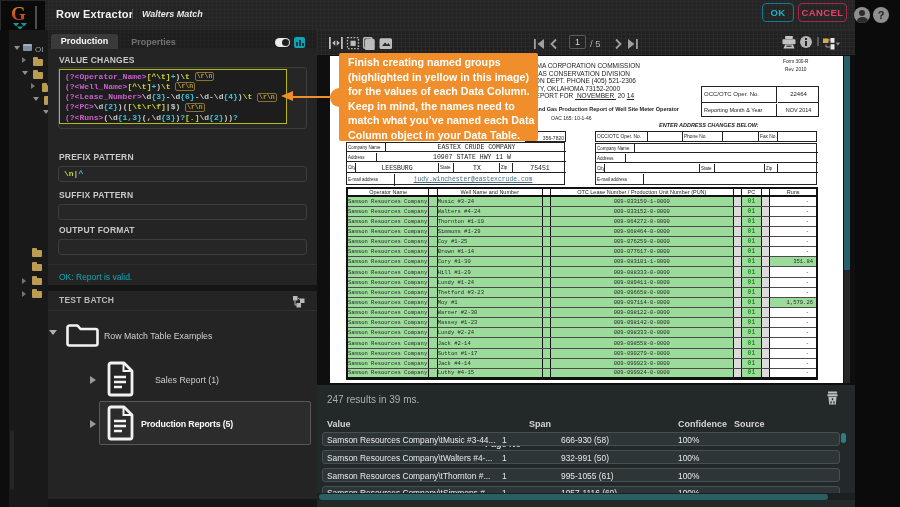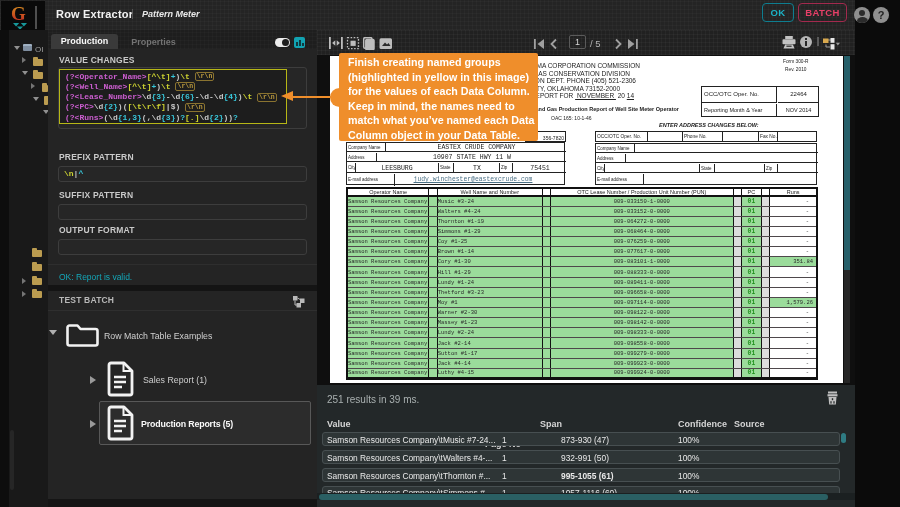--- a/index.html
+++ b/index.html
@@ -108,23 +108,23 @@
       </defs>
 <text x="2" y="17" font-family="Liberation Serif, serif" font-weight="bold" font-size="19" fill="url(#gg)">G</text>
 <g fill="#17989b">
 <path d="M4 20 L10.2 20 L7.1 23.4 Z"></path>
         <path d="M11.8 20 L18 20 L14.9 23.4 Z"></path>
         <path d="M8 23.6 L14 23.6 L11 26.8 Z"></path>
 </g>
 </svg></div>
 <div class="abs" id="title">Row Extractor</div>
 <div class="abs" id="titlesep">|</div>
-<div class="abs" id="subtitle">Pattern Meter</div>
+<div class="abs" id="subtitle">Walters Match</div>
 <div class="abs topbtn" id="okbtn">OK</div>
-<div class="abs topbtn" id="cancelbtn">BATCH</div>
+<div class="abs topbtn" id="cancelbtn">CANCEL</div>
 <div class="abs circ" style="left:854px; overflow:hidden;">
   <div style="position:absolute; left:5px; top:3px; width:6px; height:6px; border-radius:50%; background:#2b2b2b;"></div>
   <div style="position:absolute; left:2.5px; top:10px; width:11px; height:8px; border-radius:50% 50% 0 0; background:#2b2b2b;"></div>
 </div>
 <div class="abs circ" style="left:873px; color:#222; font-weight:bold; font-size:11px; text-align:center; line-height:16px;">?</div>
 
 <div class="abs" id="rail"></div>
 <div class="abs tri-d" style="left:14px; top:46px;"></div>
 <div class="abs" style="left:23px; top:44px; width:9px; height:7px; background:#7f8ea0; border-radius:1px; border-top:2px solid #9fb0c2;"></div>
 <div class="abs" style="left:35px; top:45px; font-size:8px; color:#9f9f9f;">OI</div>
@@ -199,21 +199,21 @@
 <path d="M7 16 h12 M7 21 h12 M7 26 h8" stroke="#f2f2f2" stroke-width="2.4"></path>
 </svg></div>
 <div class="abs tri-r" style="left:90px; top:420px; border-top-width:4px; border-bottom-width:4px; border-left-width:6px; border-left-color:#9a9a9a;"></div>
 <div class="abs" style="left:107px; top:405px;">
 <svg width="27" height="36" viewBox="0 0 27 36">
 <path d="M4 2 h13 l8 8 v22 a2 2 0 0 1 -2 2 h-19 a2 2 0 0 1 -2 -2 v-28 a2 2 0 0 1 2 -2 z" fill="none" stroke="#f2f2f2" stroke-width="2.8" stroke-linejoin="round"></path>
 <path d="M16.5 2.5 v7.5 h8" fill="none" stroke="#f2f2f2" stroke-width="2"></path>
 <path d="M7 16 h12 M7 21 h12 M7 26 h8" stroke="#f2f2f2" stroke-width="2.4"></path>
 </svg></div>
 <div class="abs treetext" style="left:104px; top:331px;">Row Match Table Examples</div>
-<div class="abs treetext" style="left:143px; top:374.5px;">Sales Report (1)</div>
+<div class="abs treetext" style="left:155px; top:374.5px;">Sales Report (1)</div>
 <div class="abs treetext" style="left:141px; top:418.5px; font-weight:bold; color:#fafafa; letter-spacing:-0.15px;">Production Reports (5)</div>
 <div class="abs" id="panelbot"></div>
 
 <div class="abs" id="vtoolbar"></div>
 <div class="abs" style="left:329px; top:36px;">
 <svg width="64" height="13" viewBox="0 0 64 13">
 <g fill="#bdbdbd" stroke="none">
   <rect x="0" y="0" width="1.8" height="12"></rect>
         <rect x="12" y="0" width="1.8" height="12"></rect>
   <path d="M6.3 3.2 L6.3 8.8 L3.1 6 Z"></path>
@@ -546,54 +546,54 @@
           <td class="g g4"></td>
           <td class="c4 rw">-</td>
         </tr>
 </tbody>
     </table>
 </div>
 <div class="abs" id="vscroll"></div>
 <div class="abs" id="vthumb"></div>
 
 <div class="abs" id="results"></div>
-<div class="abs" id="resinfo">251 results in 39 ms.</div>
+<div class="abs" id="resinfo">247 results in 39 ms.</div>
 <div class="abs rhead" style="left:327px;">Value</div>
 <div class="abs rhead" style="left:485px;margin-top:20px;">Page No</div>
-<div class="abs rhead" style="left:540px;">Span</div>
+<div class="abs rhead" style="left:529px;">Span</div>
 <div class="abs rhead" style="left:678px;">Confidence</div>
 <div class="abs rhead" style="left:734px;">Source</div>
 <div class="abs" style="left:827px; top:391px;">
 <svg width="11" height="14" viewBox="0 0 11 14">
 <g fill="#c0c0c0">
 <rect x="1" y="0.5" width="9" height="2"></rect>
 <rect x="0.5" y="3.2" width="10" height="2.2"></rect>
 <path d="M1.5 6 L9.5 6 L8.8 13.5 L2.2 13.5 Z"></path>
 </g>
 <g fill="#232829">
 <rect x="4.8" y="7.2" width="1.4" height="2"></rect>
 <rect x="3.4" y="10.2" width="1.2" height="2.4"></rect>
         <rect x="6.4" y="10.2" width="1.2" height="2.4"></rect>
 </g>
 </svg></div>
 <div class="abs rrow" style="top:431.5px;"></div>
 <div class="abs rrow" style="top:449.5px;"></div>
 <div class="abs rrow" style="top:467.5px;"></div>
 <div class="abs rrow" style="top:485.5px;"></div>
-<div class="abs rcell" style="left:327px; top:435px;">Samson Resources Company\tMusic #7-24...</div>
+<div class="abs rcell" style="left:327px; top:435px;">Samson Resources Company\tMusic #3-44...</div>
 <div class="abs rcell" style="left:502px; top:435px;">1</div>
-<div class="abs rcell" style="left:561px; top:435px;">873-930 (47)</div>
+<div class="abs rcell" style="left:561px; top:435px;">666-930 (58)</div>
 <div class="abs rcell" style="left:678px; top:435px;">100%</div>
 <div class="abs rcell" style="left:327px; top:453px;">Samson Resources Company\tWalters #4-...</div>
 <div class="abs rcell" style="left:502px; top:453px;">1</div>
 <div class="abs rcell" style="left:561px; top:453px;">932-991 (50)</div>
 <div class="abs rcell" style="left:678px; top:453px;">100%</div>
 <div class="abs rcell" style="left:327px; top:471px;">Samson Resources Company\tThornton #...</div>
 <div class="abs rcell" style="left:502px; top:471px;">1</div>
-<div class="abs rcell" style="left:561px; top:471px;font-weight:bold;">995-1055 (61)</div>
+<div class="abs rcell" style="left:561px; top:471px;">995-1055 (61)</div>
 <div class="abs rcell" style="left:678px; top:471px;">100%</div>
 <div class="abs rcell" style="left:327px; top:488px;">Samson Resources Company\tSimmons #...</div>
 <div class="abs rcell" style="left:502px; top:488px;">1</div>
 <div class="abs rcell" style="left:561px; top:488px;">1057-1116 (60)</div>
 <div class="abs rcell" style="left:678px; top:488px;">100%</div>
 <div class="abs" id="hscrolltrack"></div>
 <div class="abs" id="hthumb"></div>
 <div class="abs" id="vthumb2"></div>
 
 <div class="abs" id="cobump"></div>

